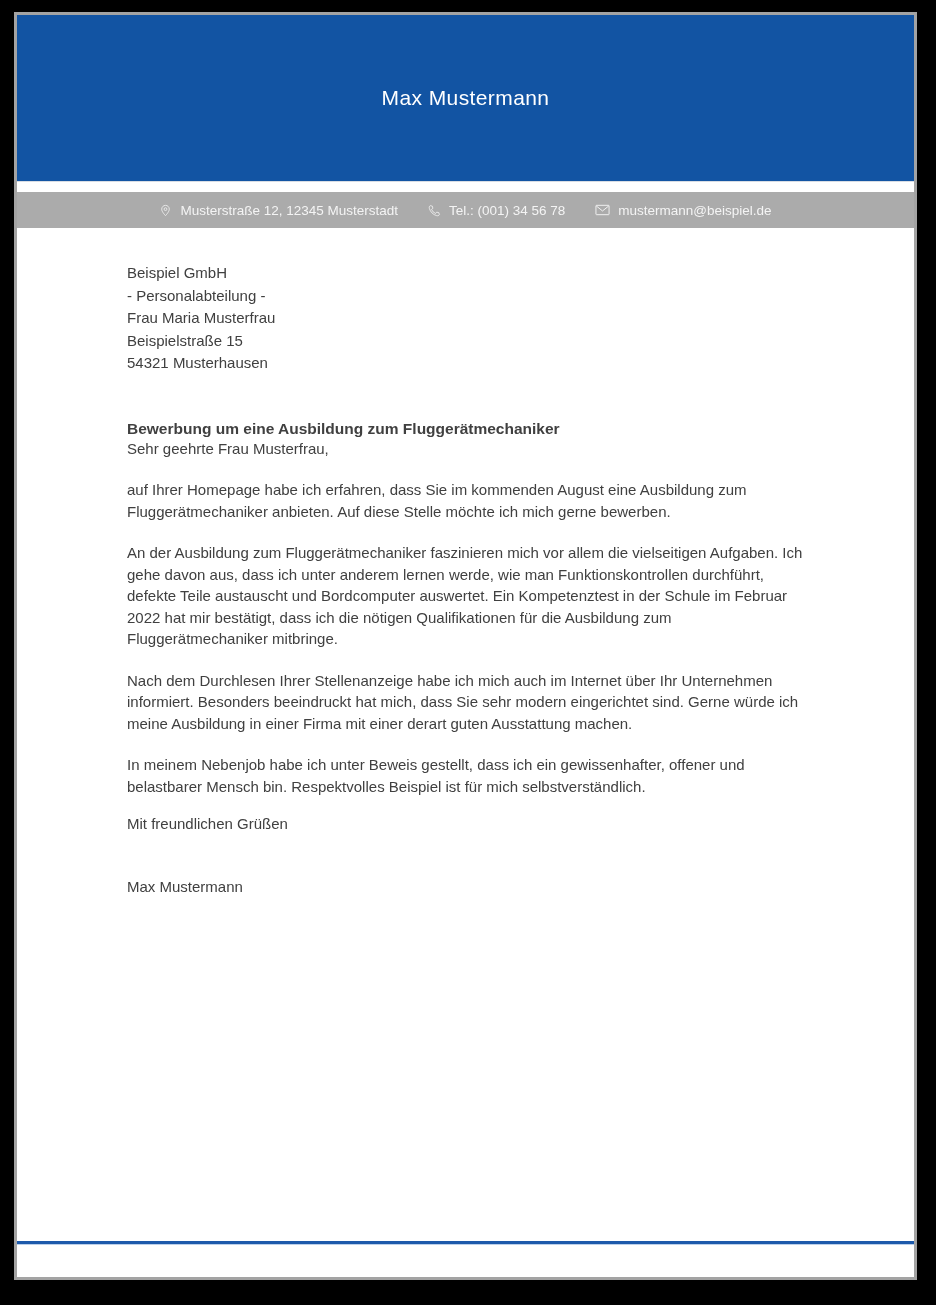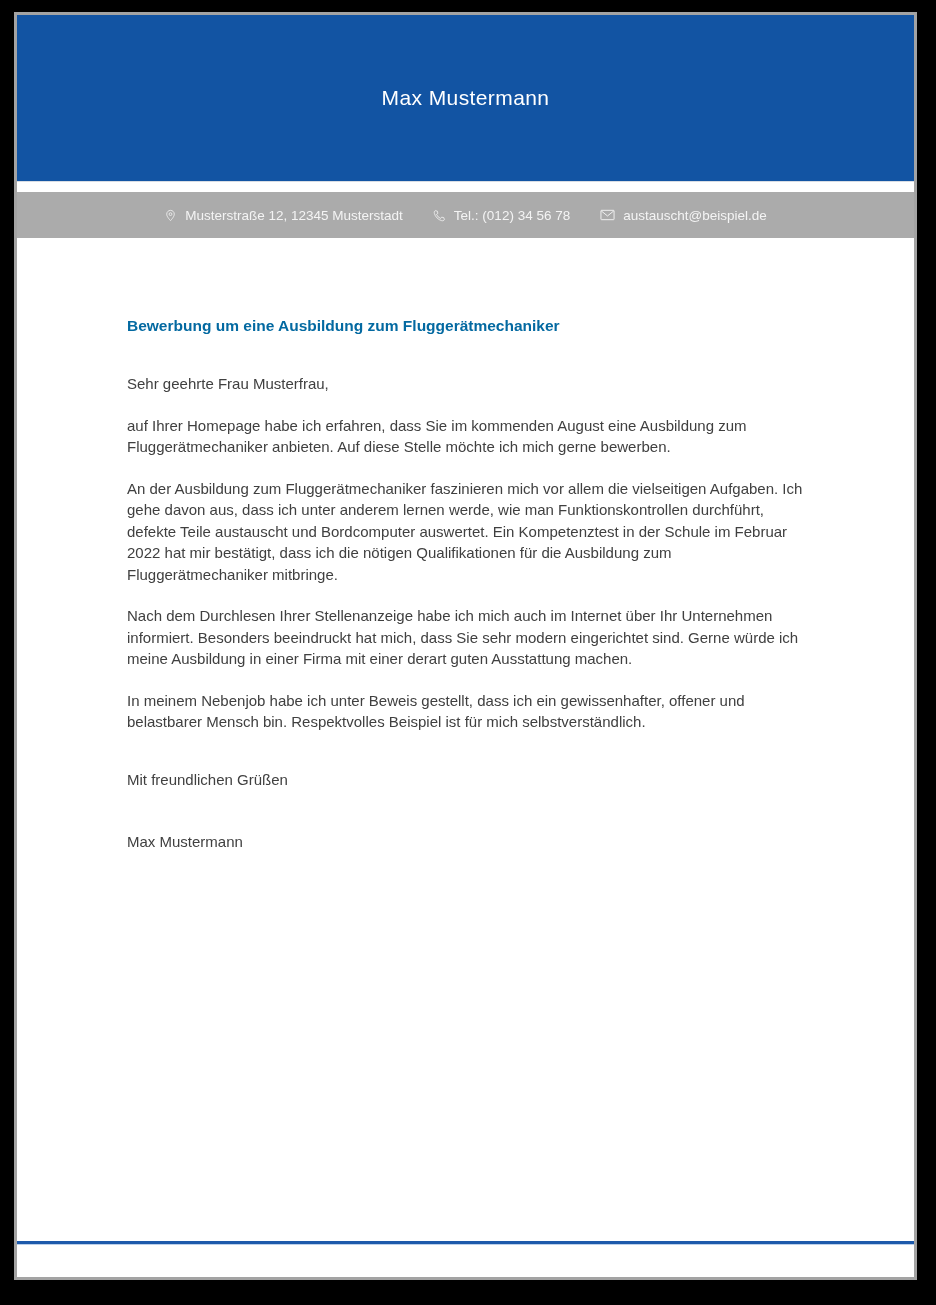--- a/index.html
+++ b/index.html
@@ -28,21 +28,21 @@
     border-bottom: 1px solid #d8dde4;
   }
   .header-name {
     color: #ffffff;
     font-size: 21px;
     font-weight: 400;
     letter-spacing: 0.4px;
   }
   .contact-bar {
     margin-top: 10px;
-    height: 46px;
+    height: 36px;
     background: #ababab;
     display: flex;
     align-items: center;
     justify-content: center;
     gap: 30px;
   }
   .contact-item {
     display: flex;
     align-items: center;
     gap: 8px;
@@ -63,29 +63,29 @@
   .recipient-line { line-height: 22.5px; }
   .date-line {
     text-align: right;
     margin-top: 52px;
     line-height: 16px;
   }
   .subject-line {
     margin-top: 45px;
     font-weight: 700;
     font-size: 15.5px;
-    color: #0369a1;
+    color: #404040;
     line-height: 18px;
   }
-  .salutation { margin-top: 38px; line-height: 21.5px; }
+  .salutation { line-height: 21.5px; }
   p.para {
     margin: 20px 12px 0 0;
     line-height: 21.5px;
   }
-  .closing { margin-top: 36px; line-height: 21.5px; }
+  .closing { margin-top: 16px; line-height: 21.5px; }
   .signature { margin-top: 41px; line-height: 21.5px; }
   .bottom-rule {
     position: absolute;
     left: 0; right: 0;
     bottom: 32px;
     height: 3px;
     background: #1d5aab;
     border-bottom: 1px solid #bcd0ea;
   }
 </style>
@@ -107,35 +107,42 @@
         </svg>
       </span>
       <span>Musterstraße 12, 12345 Musterstadt</span>
     </div>
     <div class="contact-item">
       <span>
         <svg width="13" height="13" viewBox="0 0 24 24">
           <path d="M4 3l4 1 1 4-2.5 2a14 14 0 0 0 7.5 7.5l2-2.5 4 1 1 4c-1 1.5-3 2-5 1.5C9.5 19.8 4.2 14.5 2.5 8 2 6 2.5 4 4 3z"></path>
         </svg>
       </span>
-      <span>Tel.: (012) 34 56 78</span>
+      <span>Tel.: (001) 34 56 78</span>
     </div>
     <div class="contact-item">
       <span>
         <svg width="15" height="12" viewBox="0 0 24 18">
           <rect x="1.5" y="1.5" width="21" height="15" rx="1"></rect>
           <path d="M2 2.5l10 8 10-8"></path>
         </svg>
       </span>
-      <span>austauscht@beispiel.de</span>
+      <span>mustermann@beispiel.de</span>
     </div>
   </div>
 
   <div class="content" style="color: rgb(64, 64, 64);">
 
+    <div class="recipient">
+      <div class="recipient-line">Beispiel GmbH</div>
+      <div class="recipient-line">- Personalabteilung -</div>
+      <div class="recipient-line">Frau Maria Musterfrau</div>
+      <div class="recipient-line">Beispielstraße 15</div>
+      <div class="recipient-line">54321 Musterhausen</div>
+    </div>
 
 
     <div class="subject-line">Bewerbung um eine Ausbildung zum Fluggerätmechaniker</div>
 
     <div class="salutation">Sehr geehrte Frau Musterfrau,</div>
 
     <p class="para">auf Ihrer Homepage habe ich erfahren, dass Sie im kommenden August eine Ausbildung zum Fluggerätmechaniker anbieten. Auf diese Stelle möchte ich mich gerne bewerben.</p>
     <p class="para">An der Ausbildung zum Fluggerätmechaniker faszinieren mich vor allem die vielseitigen Aufgaben. Ich gehe davon aus, dass ich unter anderem lernen werde, wie man Funktionskontrollen durchführt, defekte Teile austauscht und Bordcomputer auswertet. Ein Kompetenztest in der Schule im Februar 2022 hat mir bestätigt, dass ich die nötigen Qualifikationen für die Ausbildung zum Fluggerätmechaniker mitbringe.</p>
     <p class="para">Nach dem Durchlesen Ihrer Stellenanzeige habe ich mich auch im Internet über Ihr Unternehmen informiert. Besonders beeindruckt hat mich, dass Sie sehr modern eingerichtet sind. Gerne würde ich meine Ausbildung in einer Firma mit einer derart guten Ausstattung machen.</p>
     <p class="para">In meinem Nebenjob habe ich unter Beweis gestellt, dass ich ein gewissenhafter, offener und belastbarer Mensch bin. Respektvolles Beispiel ist für mich selbstverständlich.</p>

